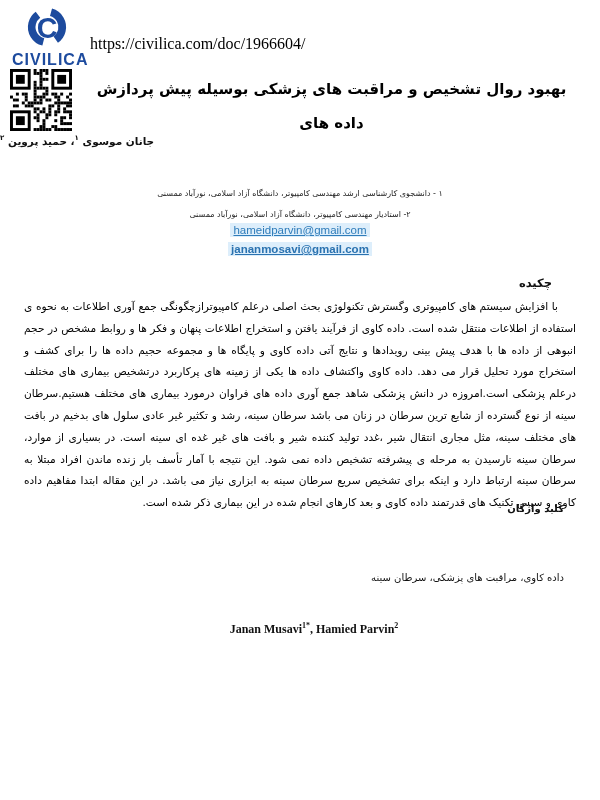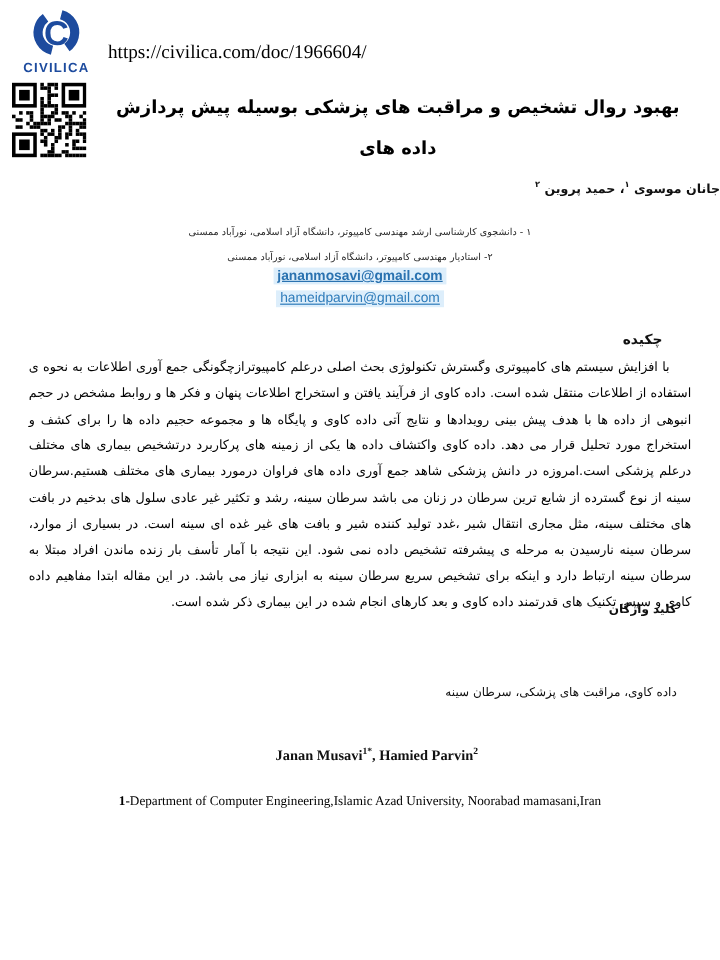--- a/index.html
+++ b/index.html
@@ -3,30 +3,30 @@
 <meta charset="utf-8">
 <style>
   html,body{margin:0;padding:0;}
   body{
     width:600px;height:800px;background:#ffffff;position:relative;
     font-family:"DejaVu Sans",sans-serif;color:#111;overflow:hidden;
   }
   .abs{position:absolute;}
   
   .logo{top:7px;left:12px;width:70px;text-align:center;}
-  .logo-word{display:block;color:#1d4b9e;font-weight:bold;font-size:11px;letter-spacing:1px;
+  .logo-word{display:block;color:#1d4b9e;font-weight:bold;font-size:16px;letter-spacing:1px;
     font-family:"Liberation Sans",sans-serif;margin-top:-2px;}
   .doc-url{top:15px;left:90px;font-family:"Liberation Serif",serif;font-size:16px;color:#000;margin-top:20px;}
   .qr{top:68px;left:10px;width:62px;height:64px;}
   .qr svg{width:100%;height:100%;}
   
   .fa{direction:rtl;}
   .fa-title{top:72px;left:85px;right:22px;text-align:center;font-weight:bold;
     font-size:15px;line-height:34px;font-family:"DejaVu Serif","DejaVu Sans",serif;color:#000;}
-  .fa-authors{top:150px;left:0;right:0;text-align:right;font-size:10.5px;font-weight:bold;}
+  .fa-authors{top:134px;left:0;right:0;text-align:left;font-size:10.5px;font-weight:bold;}
   .fa-authors sup{font-size:7px;}
   .fa-affils{top:183px;left:0;right:0;text-align:center;font-size:8px;color:#222;line-height:21px;}
   .emails{top:220px;left:0;right:0;text-align:center;font-family:"Liberation Sans",sans-serif;}
   .email{display:inline-block;font-size:11.5px;color:#2f7cba;text-decoration:underline;
     background:#ddeefb;padding:1px 3px;margin:2px 0;cursor:pointer;}
   .email.first{font-weight:600;color:#2a72b0;}
   .abstract-heading{top:276px;right:48px;font-size:11.5px;font-weight:bold;}
   .abstract-text{top:296px;left:24px;right:24px;font-size:10.6px;line-height:21.8px;
     text-align:justify;text-indent:18px;color:#000;}
   .kw-heading{top:503px;right:36px;font-size:10px;font-weight:bold;}
@@ -208,35 +208,34 @@
   <span>حمید پروین</span>
   <sup>۲</sup>
 </div>
 
 <div class="abs fa fa-affils">
   <div>۱ - دانشجوی کارشناسی ارشد مهندسی کامپیوتر، دانشگاه آزاد اسلامی، نورآباد ممسنی</div>
   <div>۲- استادیار مهندسی کامپیوتر، دانشگاه آزاد اسلامی، نورآباد ممسنی</div>
 </div>
 
 <div class="abs emails">
+  <div><a class="email">hameidparvin@gmail.com</a></div>
   <div><a class="email first">jananmosavi@gmail.com</a></div>
-  <div><a class="email">hameidparvin@gmail.com</a></div>
 </div>
 
 <div class="abs fa abstract-heading">چکیده</div>
 
 <div class="abs fa abstract-text">با افزایش سیستم های کامپیوتری وگسترش تکنولوژی بحث اصلی درعلم کامپیوترازچگونگی جمع آوری اطلاعات به نحوه ی استفاده از اطلاعات منتقل شده است. داده کاوی از فرآیند یافتن و استخراج اطلاعات پنهان و فکر ها و روابط مشخص در حجم انبوهی از داده ها با هدف پیش بینی رویدادها و نتایج آتی داده کاوی و پایگاه ها و مجموعه حجیم داده ها را برای کشف و استخراج مورد تحلیل قرار می دهد. داده کاوی واکتشاف داده ها یکی از زمینه های پرکاربرد درتشخیص بیماری های مختلف درعلم پزشکی است.امروزه در دانش پزشکی شاهد جمع آوری داده های فراوان درمورد بیماری های مختلف هستیم.سرطان سینه از نوع گسترده از شایع ترین سرطان در زنان می باشد سرطان سینه، رشد و تکثیر غیر عادی سلول های بدخیم در بافت های مختلف سینه، مثل مجاری انتقال شیر ،غدد تولید کننده شیر و بافت های غیر غده ای سینه است. در بسیاری از موارد، سرطان سینه نارسیدن به مرحله ی پیشرفته تشخیص داده نمی شود. این نتیجه با آمار تأسف بار زنده ماندن افراد مبتلا به سرطان سینه ارتباط دارد و اینکه برای تشخیص سریع سرطان سینه به ابزاری نیاز می باشد. در این مقاله ابتدا مفاهیم داده کاوی و سپس تکنیک های قدرتمند داده کاوی و بعد کارهای انجام شده در این بیماری ذکر شده است.</div>
 
 <div class="abs fa kw-heading">کلید واژگان</div>
 
 <div class="abs fa kw-text">داده کاوی، مراقبت های پزشکی، سرطان سینه</div>
 
 <div class="abs en-title">
   <br>
 </div>
 
 <div class="abs en-authors">
   <span>Janan Musavi</span><sup>1*</sup><span>, </span><span>Hamied Parvin</span><sup>2</sup>
 </div>
 
 <div class="abs en-affils">
-  <div><b>1-</b><span>Department of Computer Engineering,Islamic Azad University, Noorabad mamasani,Iran</span></div>
 </div>
 
 </body></html>

